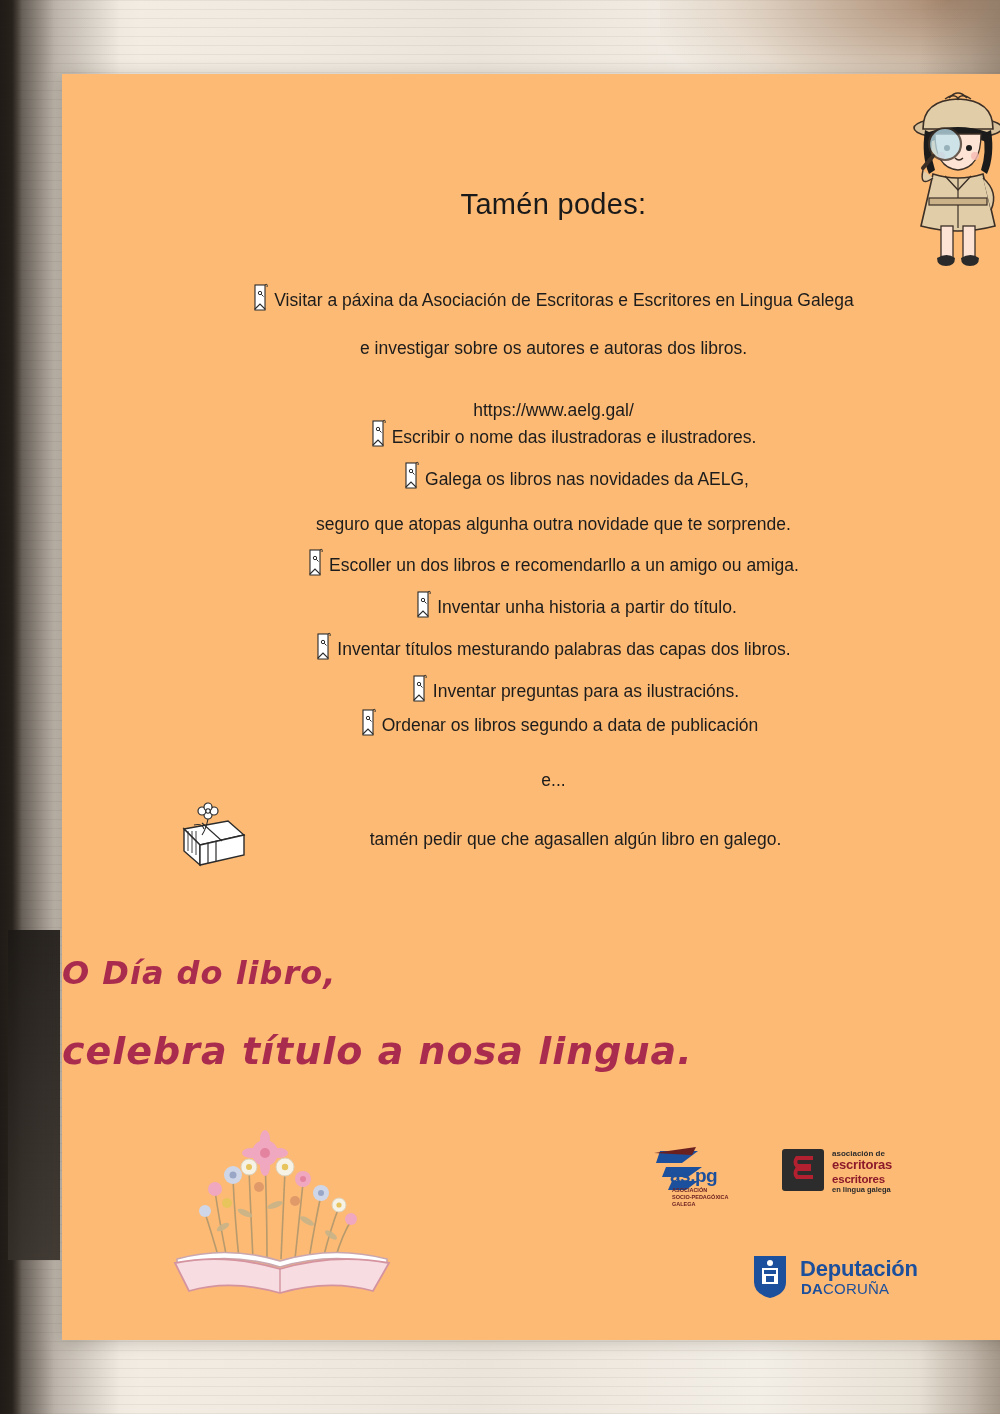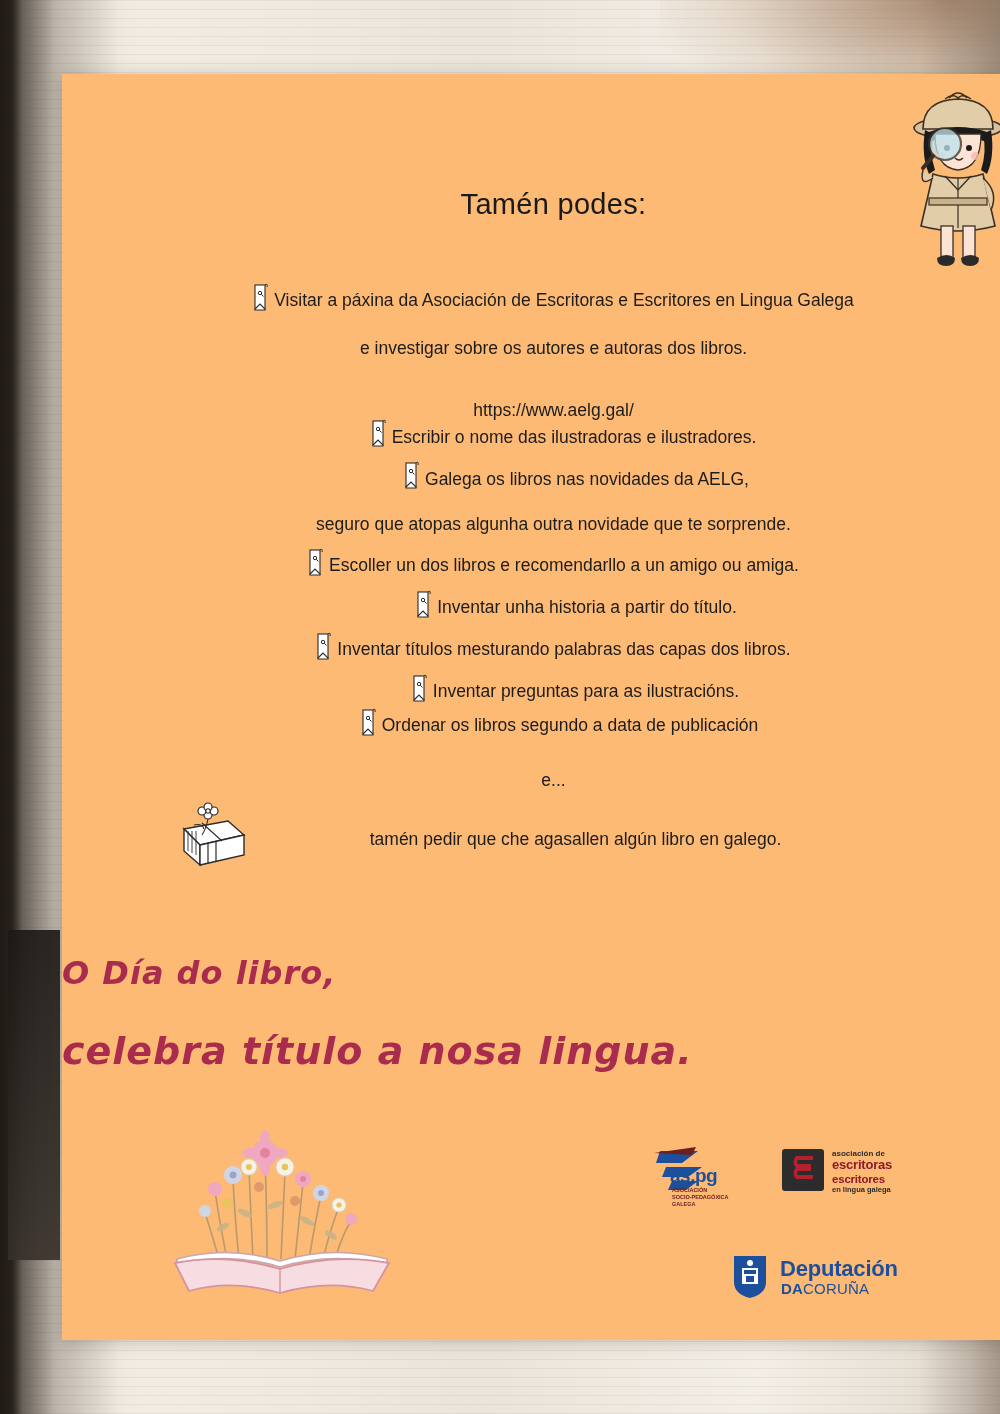--- a/index.html
+++ b/index.html
@@ -213,21 +213,21 @@
     top: 2px;
     line-height: 1.15;
   }
   .aelg-l1 { font-size: 8px; color: #2c2c2c; font-weight: bold; }
   .aelg-l2 { font-size: 13px; color: #8c1a2b; font-weight: bold; letter-spacing: -0.2px;}
   .aelg-l3 { font-size: 11.5px; color: #8c1a2b; font-weight: bold; letter-spacing: -0.2px;}
   .aelg-l4 { font-size: 7.5px; color: #2c2c2c; font-weight: bold; }
 
   .logo-dep {
     position: absolute;
-    left: 640px;
+    left: 660px;
     top: 1178px;
     width: 220px;
     height: 54px;
   }
   .dep-shield {
     position: absolute;
     left: 30px;
     top: 2px;
     width: 36px;
     height: 46px;

